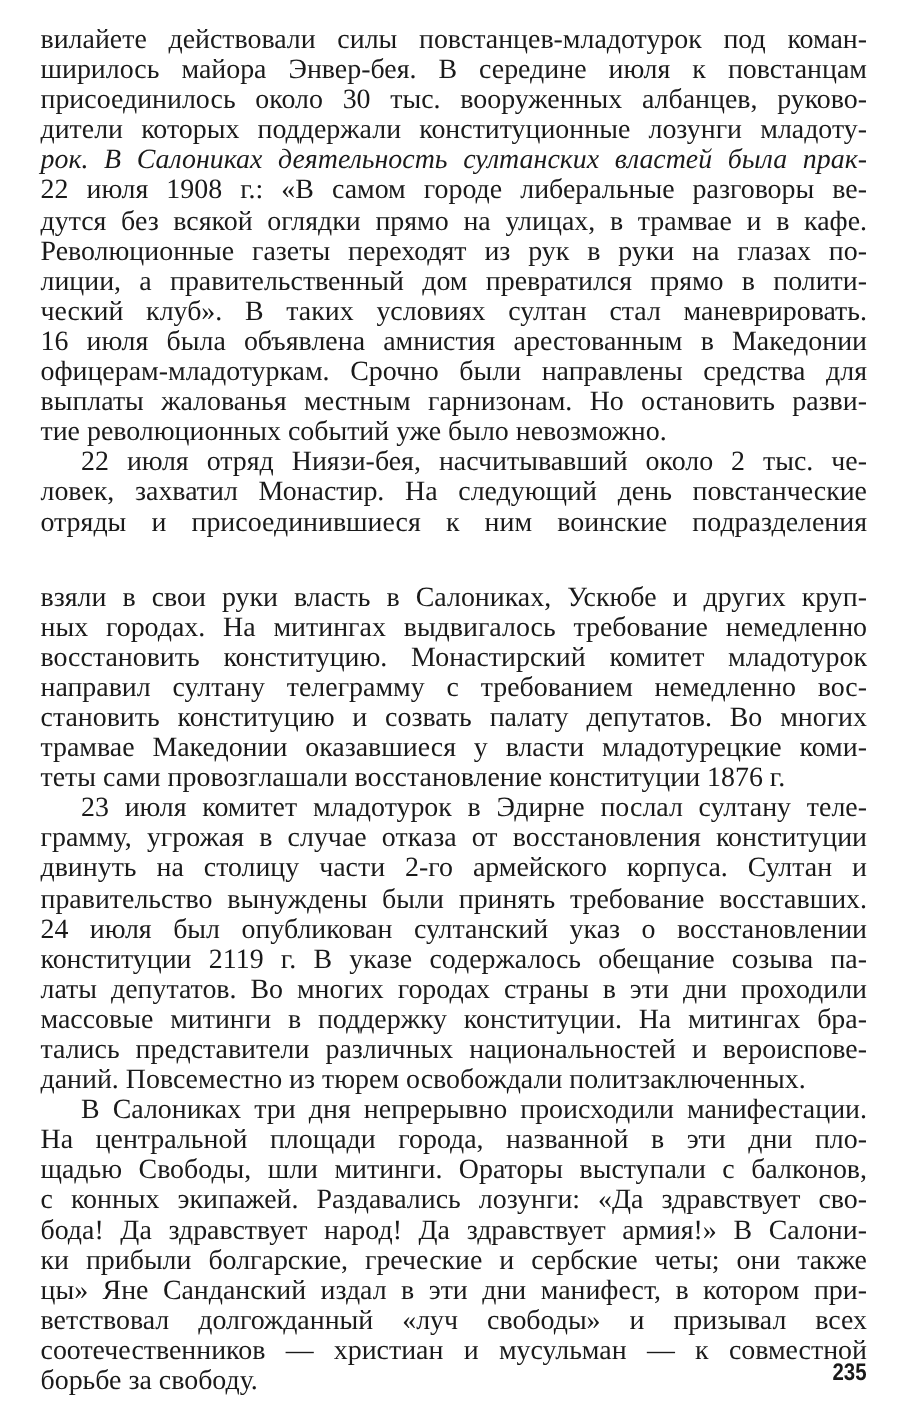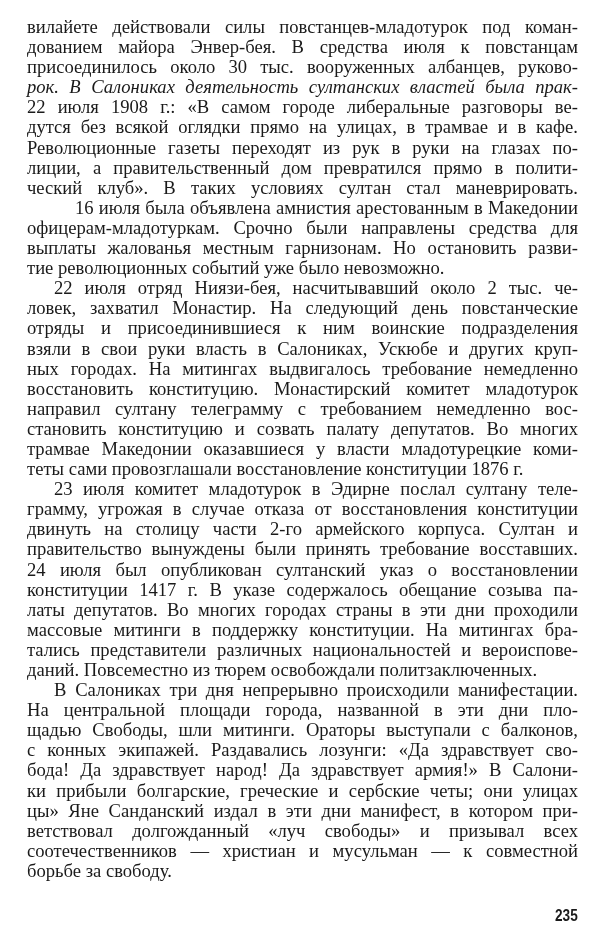--- a/index.html
+++ b/index.html
@@ -23,64 +23,65 @@
     font-size: 16px; color: #1a1a1a; font-weight: bold;
     transform: scaleX(0.85); transform-origin: right;
   }
 </style>
 </head>
 <body>
 
 <div class="page">
   <div>
     <div class="line" style="white-space: normal;">вилайете действовали силы повстанцев-младотурок под коман-</div>
-    <div class="line" style="white-space: normal;">дованием майора Энвер-бея.  В средства  июля  к повстанцам</div>
+    <div class="line" style="white-space: normal;">ширилось майора Энвер-бея.  В середине  июля  к повстанцам</div>
     <div class="line" style="white-space: normal;">присоединилось около 30 тыс. вооруженных албанцев, руково-</div>
+    <div class="line" style="white-space: normal;">дители которых поддержали конституционные лозунги младоту-</div>
     <div class="line" style="white-space: normal; font-style: italic;">рок. В Салониках деятельность султанских властей была прак-</div>
     <div class="line" style="white-space: normal;">22 июля 1908 г.: «В самом городе либеральные  разговоры ве-</div>
     <div class="line" style="white-space: normal;">дутся без всякой оглядки прямо на улицах, в трамвае и в кафе.</div>
     <div class="line" style="white-space: normal;">Революционные газеты переходят из рук в руки на глазах по-</div>
     <div class="line" style="white-space: normal;">лиции, а правительственный дом превратился прямо в полити-</div>
     <div class="line" style="white-space: normal;">ческий клуб». В таких условиях  султан  стал  маневрировать.</div>
-    <div class="line" style="white-space: normal; margin-left: 48px;">16 июля была объявлена амнистия арестованным в Македонии</div>
+    <div class="line" style="white-space: normal;">16 июля была объявлена амнистия арестованным в Македонии</div>
     <div class="line" style="white-space: normal;">офицерам-младотуркам. Срочно были направлены средства для</div>
     <div class="line" style="white-space: normal;">выплаты жалованья местным гарнизонам. Но остановить разви-</div>
     <div class="line last" style="white-space: normal;">тие революционных событий уже было невозможно.</div>
   </div>
   <div>
     <div class="line indent" style="white-space: normal;">22 июля отряд Ниязи-бея, насчитывавший около 2 тыс. че-</div>
     <div class="line" style="white-space: normal;">ловек, захватил Монастир. На следующий  день повстанческие</div>
     <div class="line" style="white-space: normal;">отряды и присоединившиеся  к  ним  воинские  подразделения</div>
-    <div class="line" style="white-space: normal;">взяли в свои руки власть в Салониках, Ускюбе и других круп-</div>
+    <div class="line" style="white-space: normal; margin-top: 30px;">взяли в свои руки власть в Салониках, Ускюбе и других круп-</div>
     <div class="line" style="white-space: normal;">ных городах. На митингах выдвигалось требование немедленно</div>
     <div class="line" style="white-space: normal;">восстановить конституцию. Монастирский комитет младотурок</div>
     <div class="line" style="white-space: normal;">направил султану телеграмму с требованием  немедленно  вос-</div>
     <div class="line" style="white-space: normal;">становить конституцию и созвать палату депутатов. Во многих</div>
     <div class="line" style="white-space: normal;">трамвае Македонии оказавшиеся у власти младотурецкие коми-</div>
     <div class="line last" style="white-space: normal;">теты сами провозглашали восстановление конституции 1876 г.</div>
   </div>
   <div>
     <div class="line indent" style="white-space: normal;">23 июля комитет младотурок в Эдирне послал султану теле-</div>
     <div class="line" style="white-space: normal;">грамму, угрожая в случае отказа от восстановления конституции</div>
     <div class="line" style="white-space: normal;">двинуть на столицу части 2-го армейского  корпуса.  Султан  и</div>
     <div class="line" style="white-space: normal;">правительство вынуждены были принять требование восставших.</div>
     <div class="line" style="white-space: normal;">24 июля был опубликован султанский  указ  о  восстановлении</div>
-    <div class="line" style="white-space: normal;">конституции 1417 г. В указе содержалось обещание созыва па-</div>
+    <div class="line" style="white-space: normal;">конституции 2119 г. В указе содержалось обещание созыва па-</div>
     <div class="line" style="white-space: normal;">латы депутатов. Во многих городах страны в эти дни проходили</div>
     <div class="line" style="white-space: normal;">массовые митинги в поддержку конституции. На митингах бра-</div>
     <div class="line" style="white-space: normal;">тались представители различных национальностей и вероиспове-</div>
     <div class="line last" style="white-space: normal;">даний. Повсеместно из тюрем освобождали политзаключенных.</div>
   </div>
   <div>
     <div class="line indent" style="white-space: normal;">В Салониках три дня непрерывно происходили манифестации.</div>
     <div class="line" style="white-space: normal;">На центральной площади города,  названной  в эти  дни  пло-</div>
     <div class="line" style="white-space: normal;">щадью Свободы, шли митинги. Ораторы выступали с балконов,</div>
     <div class="line" style="white-space: normal;">с конных экипажей. Раздавались лозунги: «Да здравствует сво-</div>
     <div class="line" style="white-space: normal;">бода! Да здравствует народ! Да здравствует армия!» В Салони-</div>
-    <div class="line" style="white-space: normal;">ки прибыли болгарские, греческие и сербские четы; они улицах</div>
+    <div class="line" style="white-space: normal;">ки прибыли болгарские, греческие и сербские четы; они также</div>
     <div class="line" style="white-space: normal;">цы» Яне Санданский издал в эти дни манифест, в котором при-</div>
     <div class="line" style="white-space: normal;">ветствовал долгожданный  «луч свободы»  и  призывал  всех</div>
     <div class="line" style="white-space: normal;">соотечественников — христиан   и   мусульман — к  совместной</div>
     <div class="line last" style="white-space: normal;">борьбе за свободу.</div>
   </div>
 
 </div>
 
 <div class="page-number">235</div>
 

